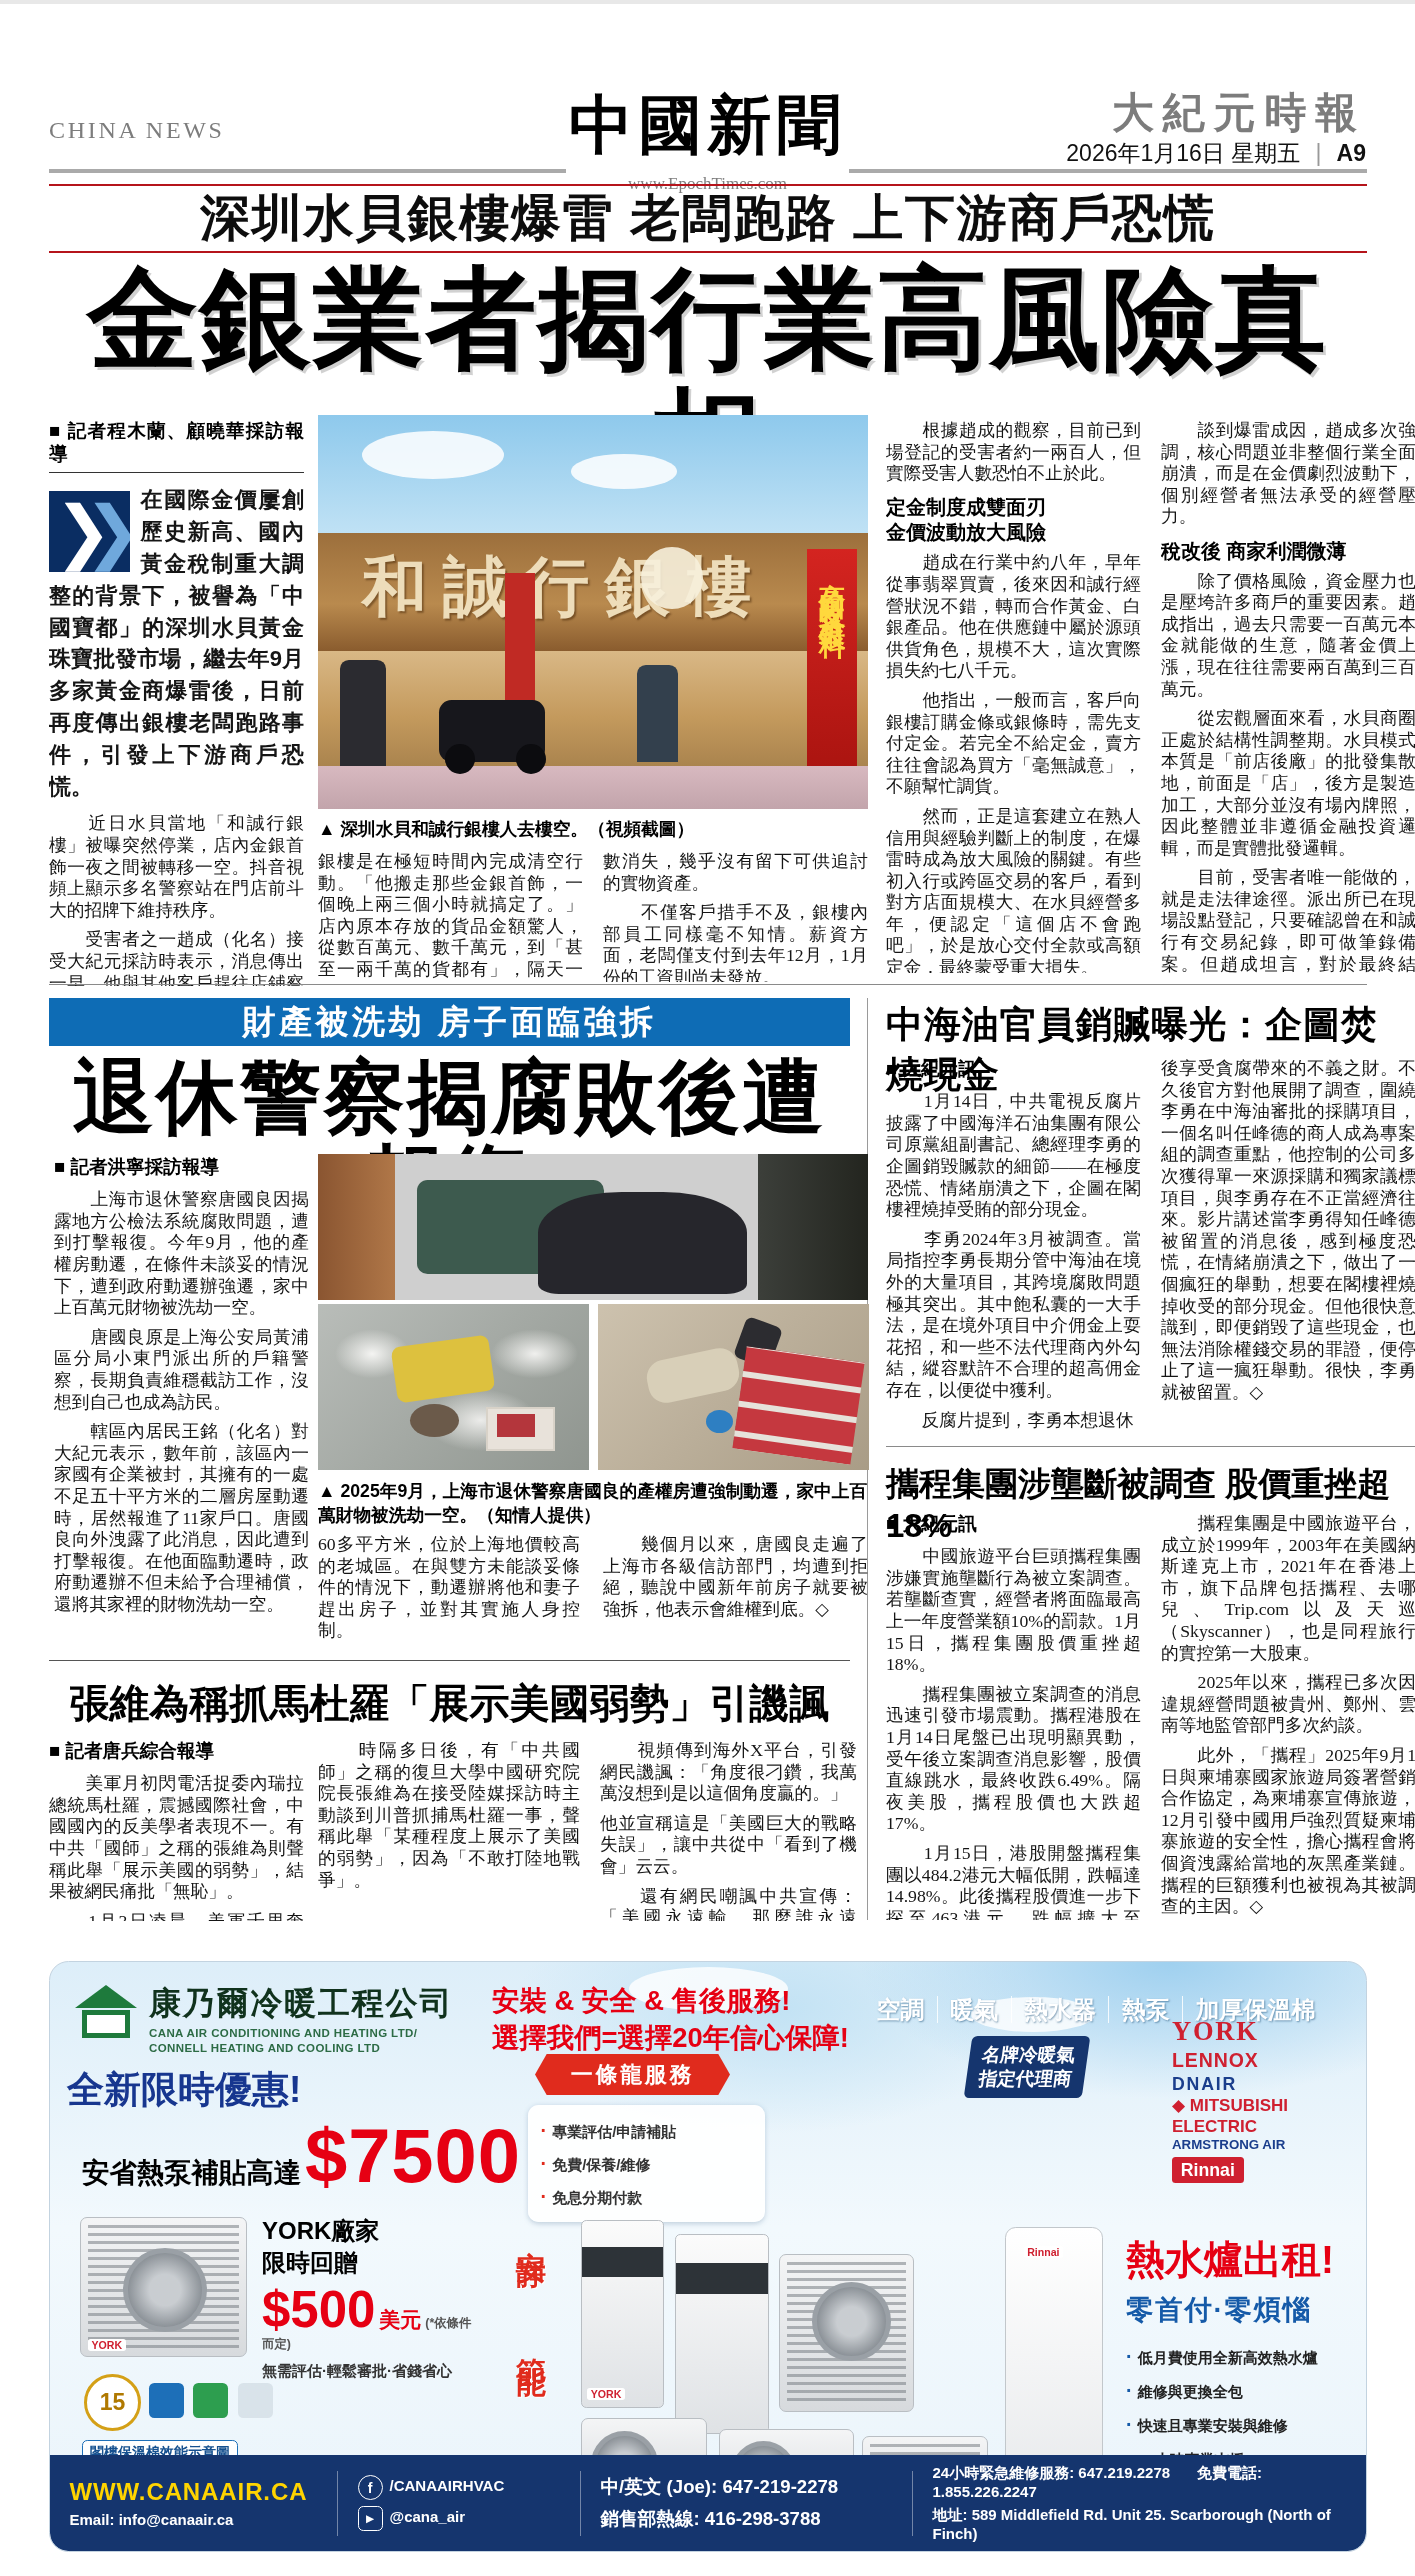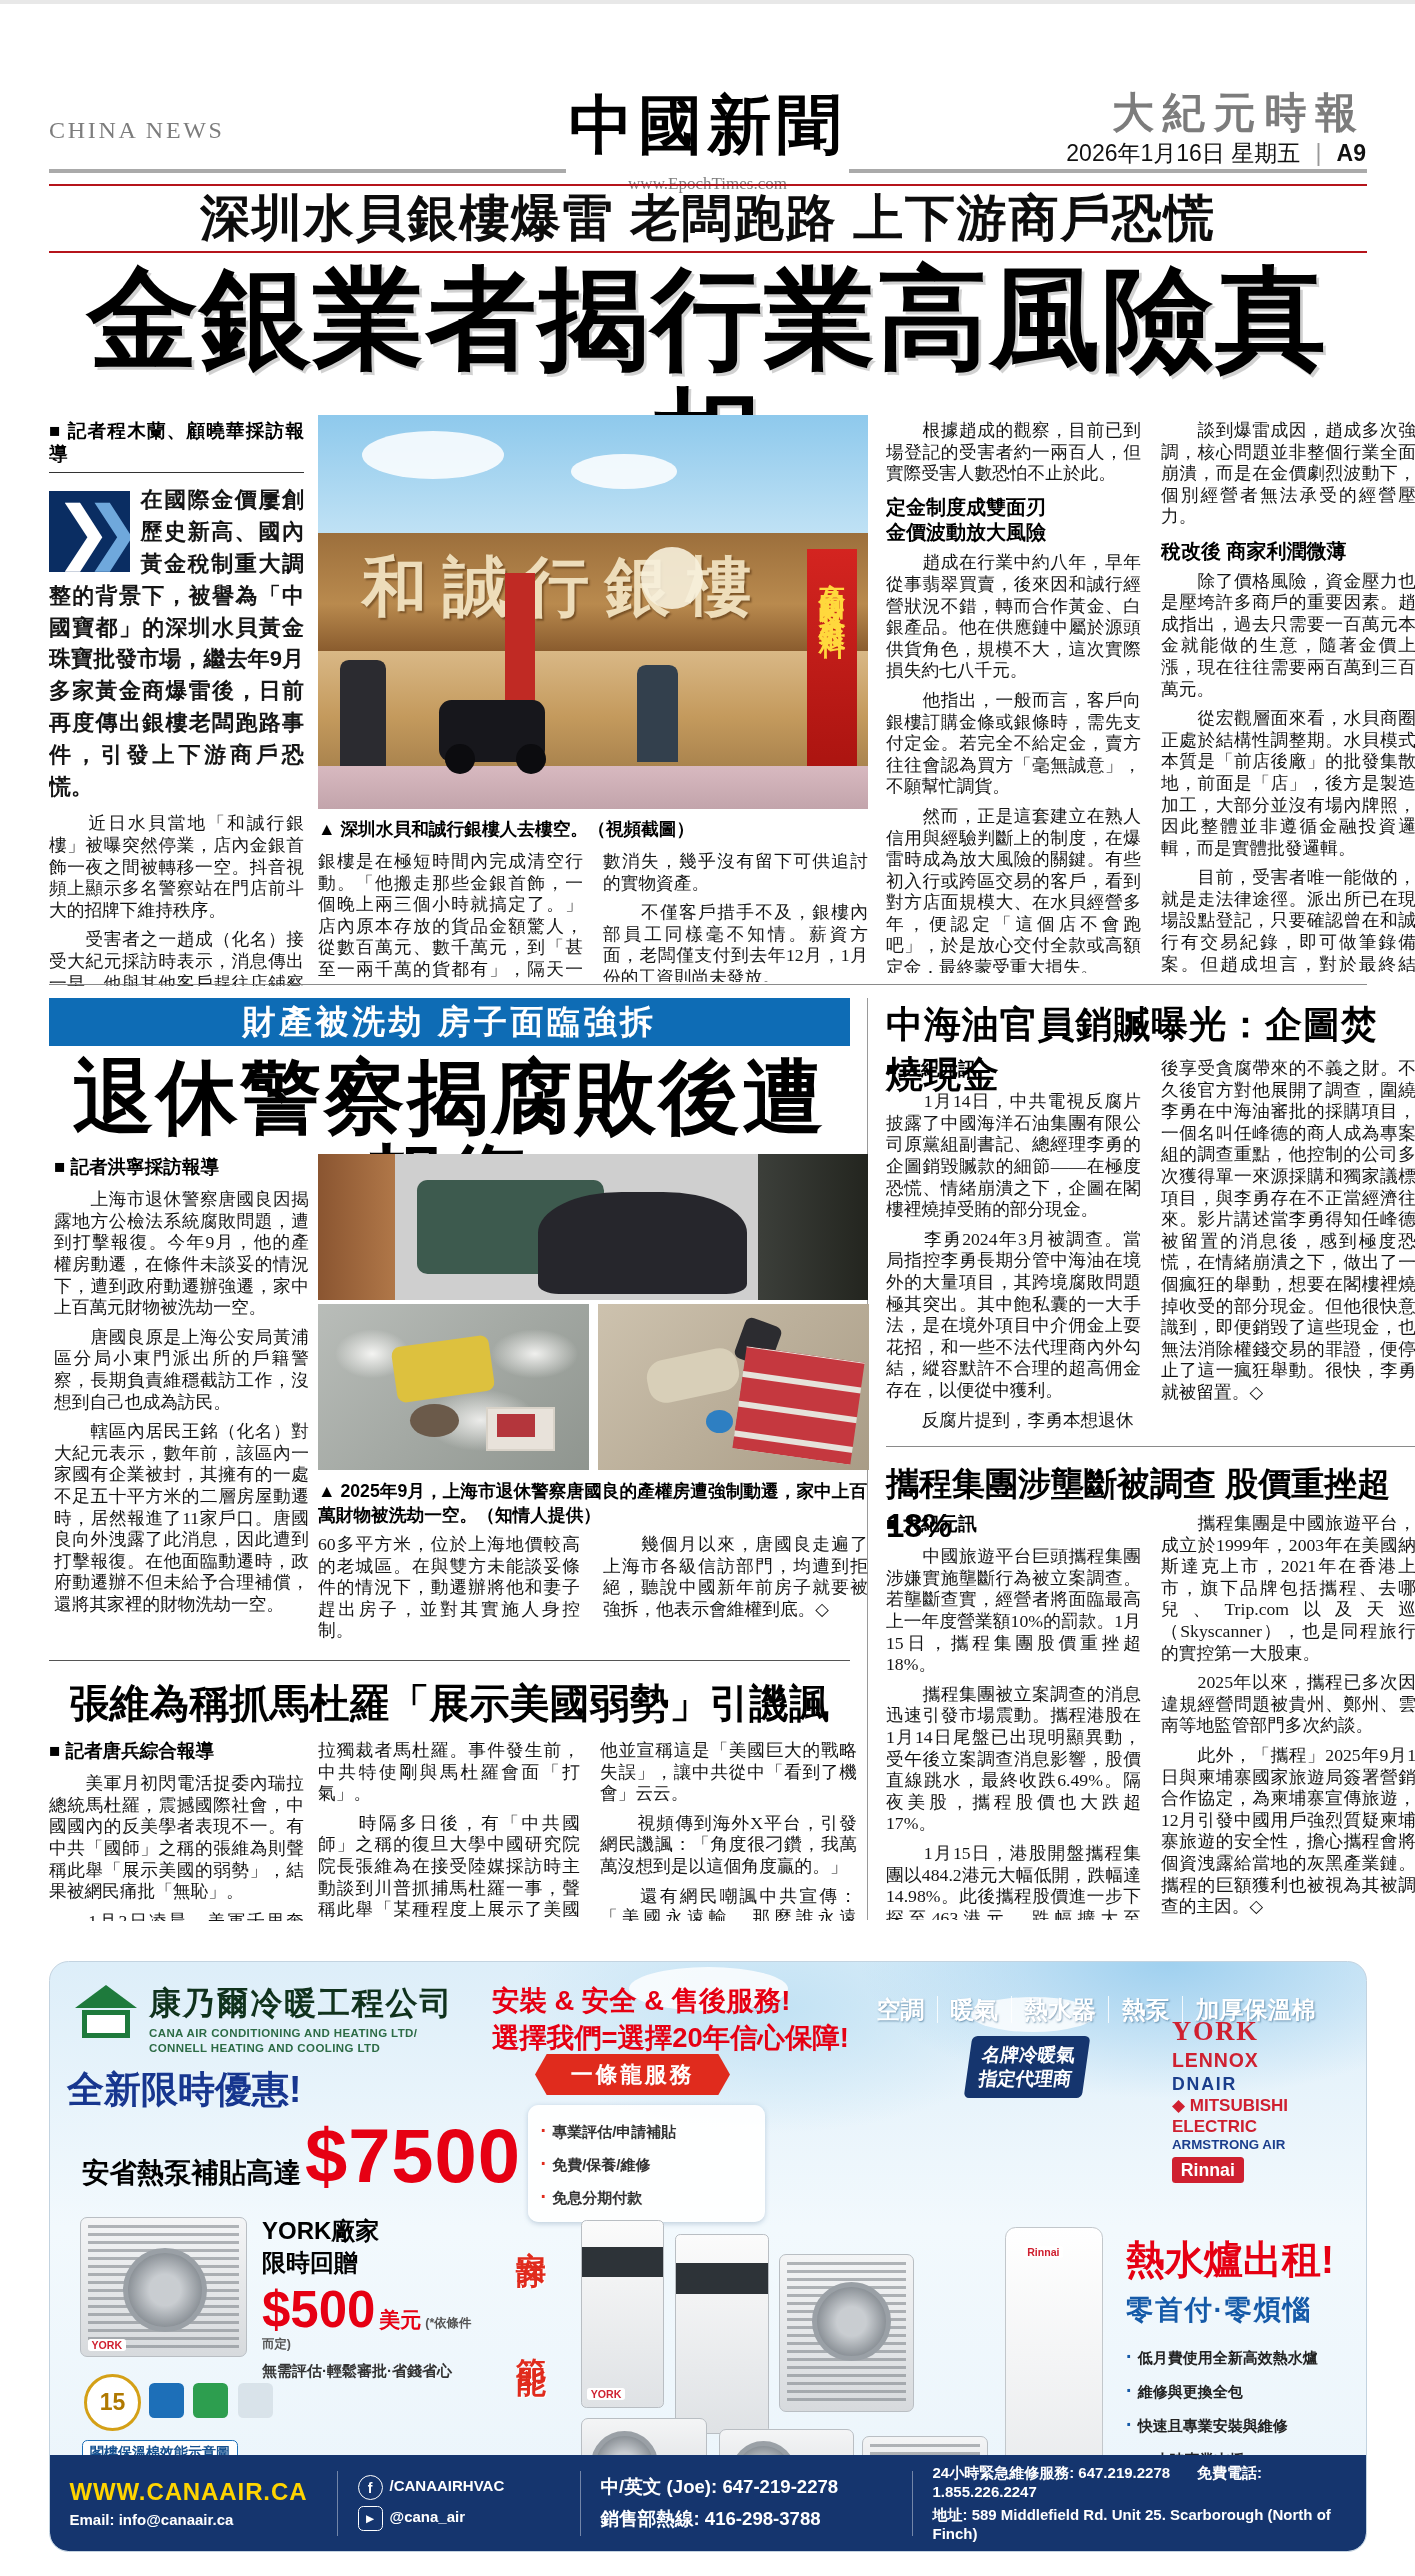--- a/index.html
+++ b/index.html
@@ -299,26 +299,25 @@
   </div>
 
   <div class="hrline" style="left:49px;top:1656px;width:801px;background:#555;"></div>
   <div class="h3" style="left:49px;top:1672px;width:801px;font-size:40px;text-align:center;">張維為稱抓馬杜羅「展示美國弱勢」引譏諷</div>
   <div class="col" style="left:49px;top:1736px;width:255px;height:181px;">
     <div class="byline">■ 記者唐兵綜合報導</div>
     <div class="p">　　美軍月初閃電活捉委內瑞拉總統馬杜羅，震撼國際社會，中國國內的反美學者表現不一。有中共「國師」之稱的張維為則聲稱此舉「展示美國的弱勢」，結果被網民痛批「無恥」。</div>
     <div class="p">　　1月3日凌晨，美軍千里奔襲，只用幾個小時就抓走委內瑞</div>
   </div>
   <div class="col" style="left:318px;top:1736px;width:262px;height:181px;">
-    <div class="p">拉獨裁者馬杜羅。事件發生前，中共特使剛與馬杜羅會面「打氣」。</div>
     <div class="p">　　時隔多日後，有「中共國師」之稱的復旦大學中國研究院院長張維為在接受陸媒採訪時主動談到川普抓捕馬杜羅一事，聲稱此舉「某種程度上展示了美國的弱勢」，因為「不敢打陸地戰爭」。</div>
   </div>
   <div class="col" style="left:600px;top:1736px;width:257px;height:181px;">
+    <div class="p">　　視頻傳到海外X平台，引發網民譏諷：「角度很刁鑽，我萬萬沒想到是以這個角度贏的。」</div>
     <div class="p">他並宣稱這是「美國巨大的戰略失誤」，讓中共從中「看到了機會」云云。</div>
-    <div class="p">　　視頻傳到海外X平台，引發網民譏諷：「角度很刁鑽，我萬萬沒想到是以這個角度贏的。」</div>
     <div class="p">　　還有網民嘲諷中共宣傳：「美國永遠輸，那麼誰永遠贏？」「又贏一次，麻了」。◇</div>
   </div>
 
   <div id="ad">
     <div class="cloud" style="left:44%;top:5.3px;width:159px;height:44px;"></div>
     <div class="cloud" style="left:70%;top:35px;width:124px;height:35px;"></div>
 
     <div class="adlogo-house" style="left:25px;top:23px;">
       <div class="roof"></div>
         <div class="wall"></div>

